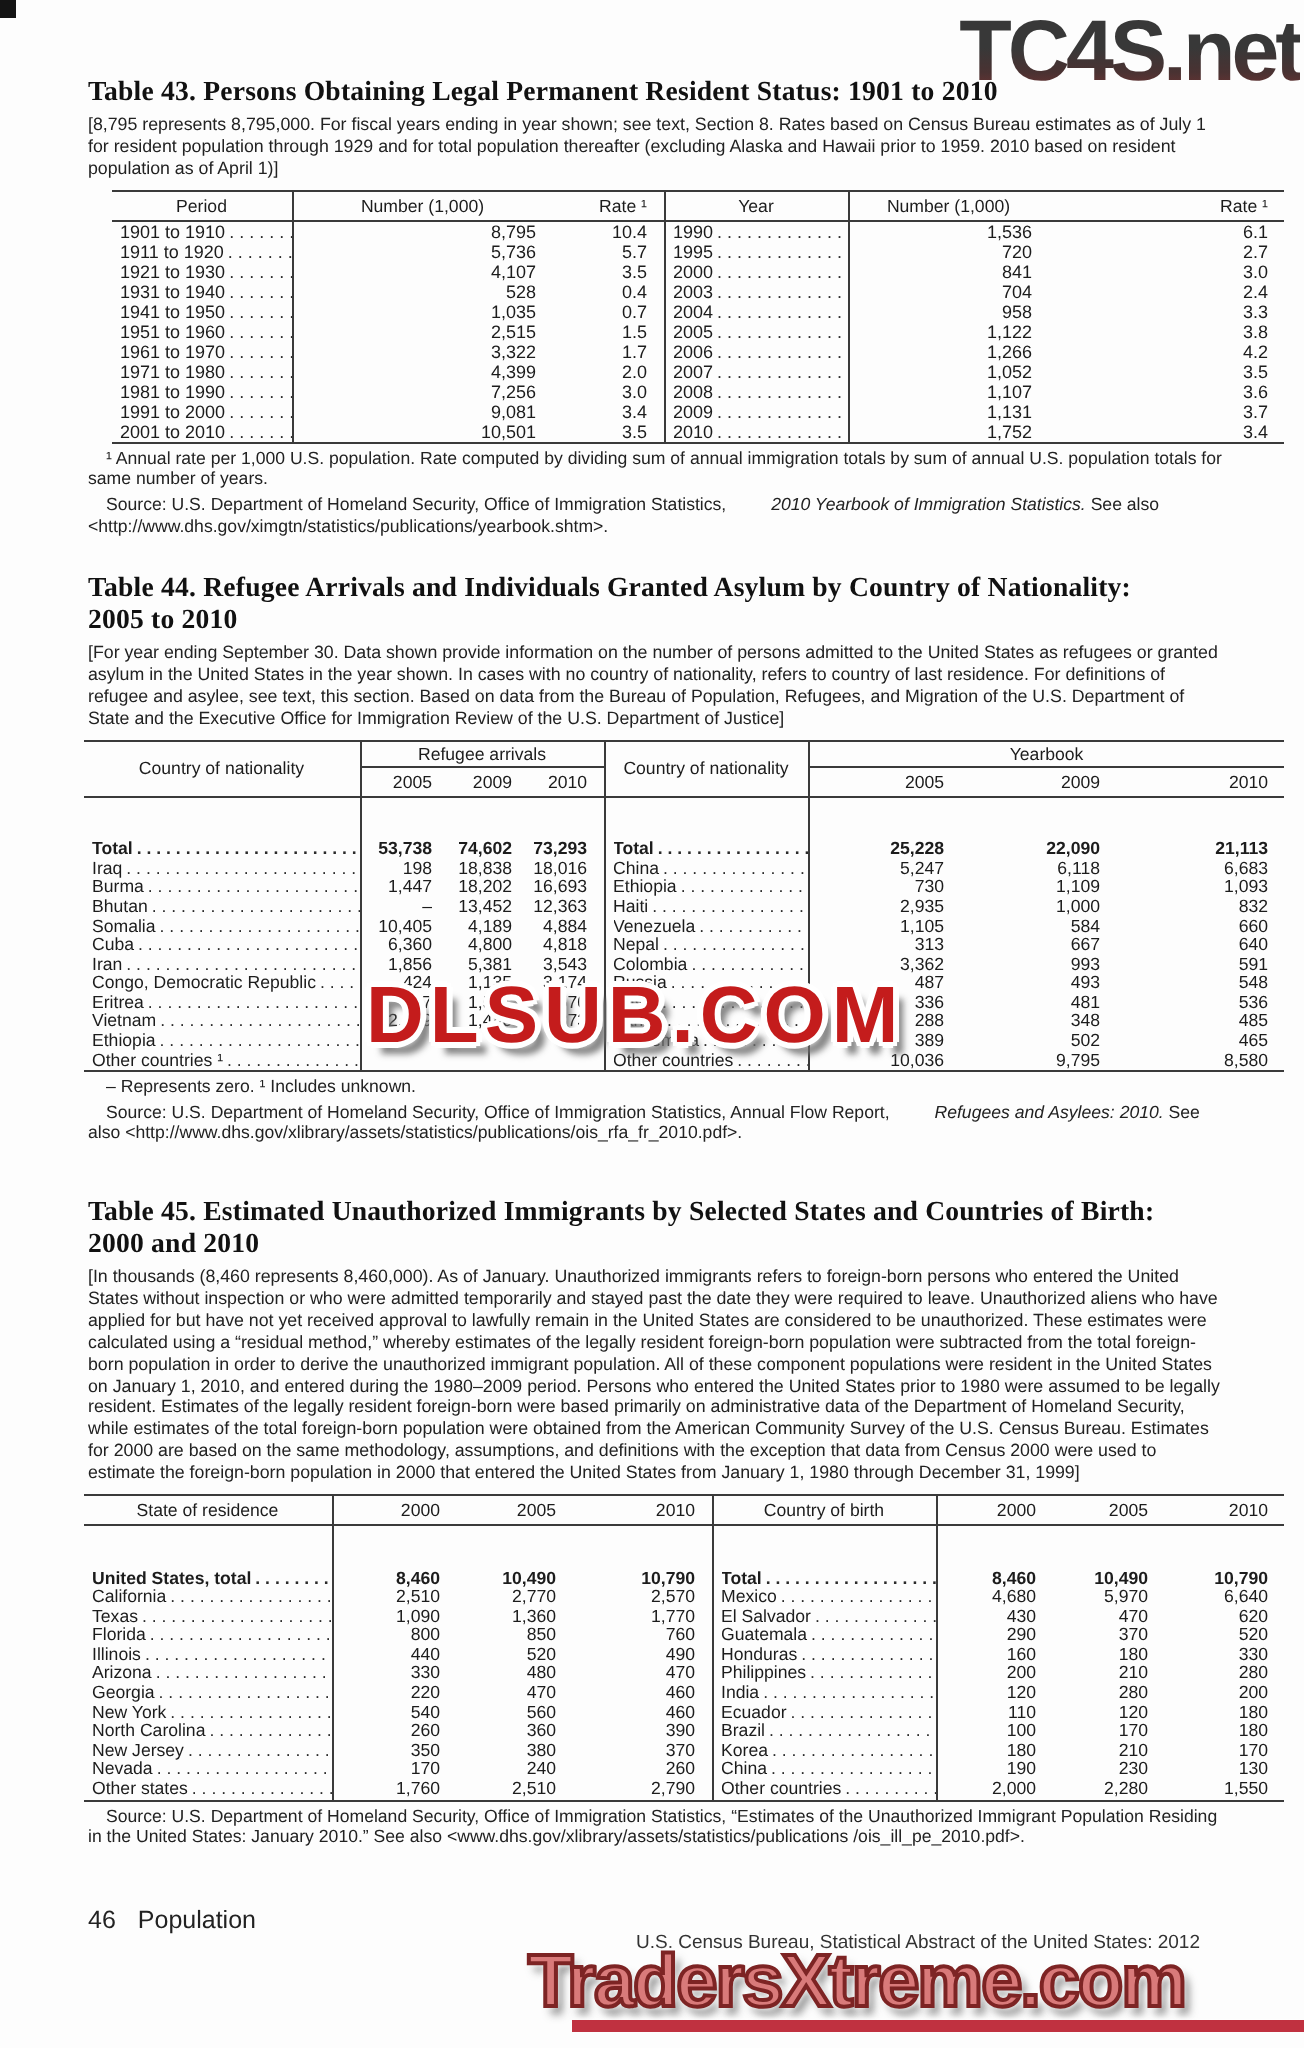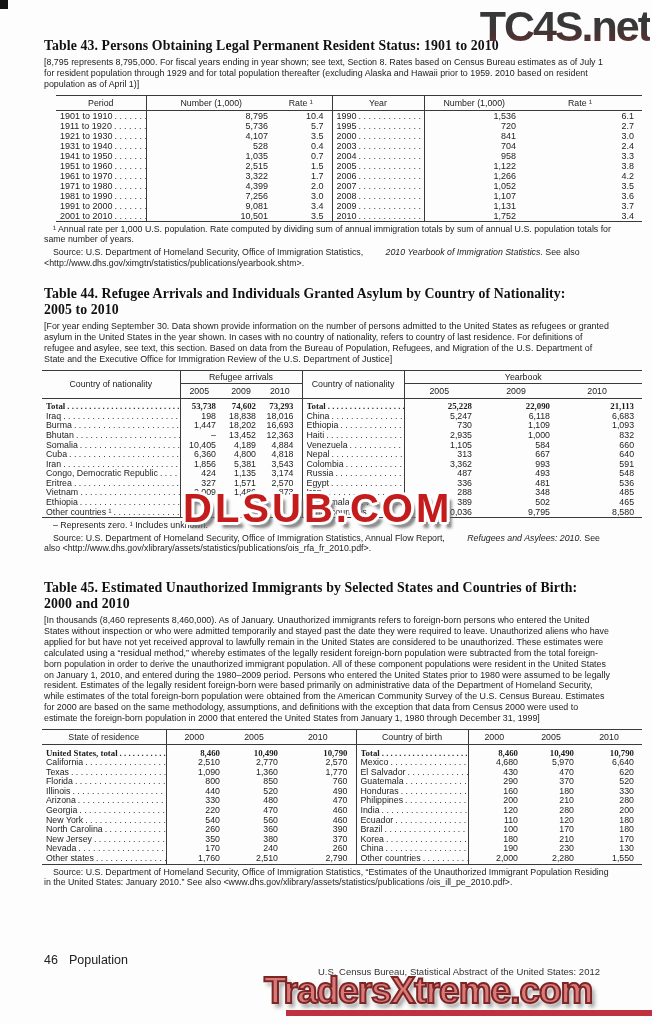--- a/index.html
+++ b/index.html
@@ -17,30 +17,30 @@
   .gap18{height:18px;} .gap26{height:26px;} .top-pad{height:38px;}
 
   
   table.t{border-collapse:collapse;table-layout:fixed;
       border-top:1px solid #3a3a3a;border-bottom:1px solid #3a3a3a;}
   table.t43{margin-left:56px;width:586px;font-size:9px;}
   table.t44,table.t45{margin-left:42px;width:600px;font-size:8.8px;}
   .t th{font-weight:normal;font-size:8.8px;color:#1c1c1c;padding:2px 2px 2px 2px;
         border-bottom:1px solid #3a3a3a;}
   .t th.c{text-align:center;}
-  .t th.r{text-align:center;padding-right:8px;}
+  .t th.r{text-align:right;padding-right:8px;}
   .t th.grp{border-bottom:1px solid #3a3a3a;padding:1px 2px;}
   .t44 thead tr.yr-row th{border-bottom:1px solid #3a3a3a;}
   .t td{padding:0;vertical-align:bottom;}
   .t43 td{line-height:10px;height:10px;}
   .t44 td,.t45 td{line-height:9.6px;height:9.6px;}
   .t td.num{text-align:right;padding-right:8px;white-space:nowrap;}
   .t td.lbl{white-space:nowrap;padding-left:4px;}
   .vl{border-left:1px solid #3a3a3a;}
-  tr.total td{font-weight:bold;border-top:1px solid #3a3a3a;padding-top:2px;height:11px;font-family:Liberation Serif, serif;}
+  tr.total td{font-weight:bold;border-top:1px solid #3a3a3a;padding-top:20px;height:11px;}
   .lead{display:flex;align-items:baseline;overflow:hidden;}
   .lead span{white-space:nowrap;flex:0 0 auto;}
   .lead::after{content:" . . . . . . . . . . . . . . . . . . . . . . . . . . . . . . . . . . . . . . . . . . . . .";
       white-space:nowrap;overflow:hidden;flex:1 1 0;min-width:0;padding-left:2px;color:#2a2a2a;}
 
   
   .wm{position:absolute;pointer-events:none;white-space:nowrap;}
   .wm-top{top:2px;right:2px;font-weight:bold;font-size:43px;letter-spacing:-2px;
       font-family:"Liberation Sans",sans-serif;color:#3c3c3c;
       background:linear-gradient(#383838 45%,#4a3232 70%,#7a3434 95%);

